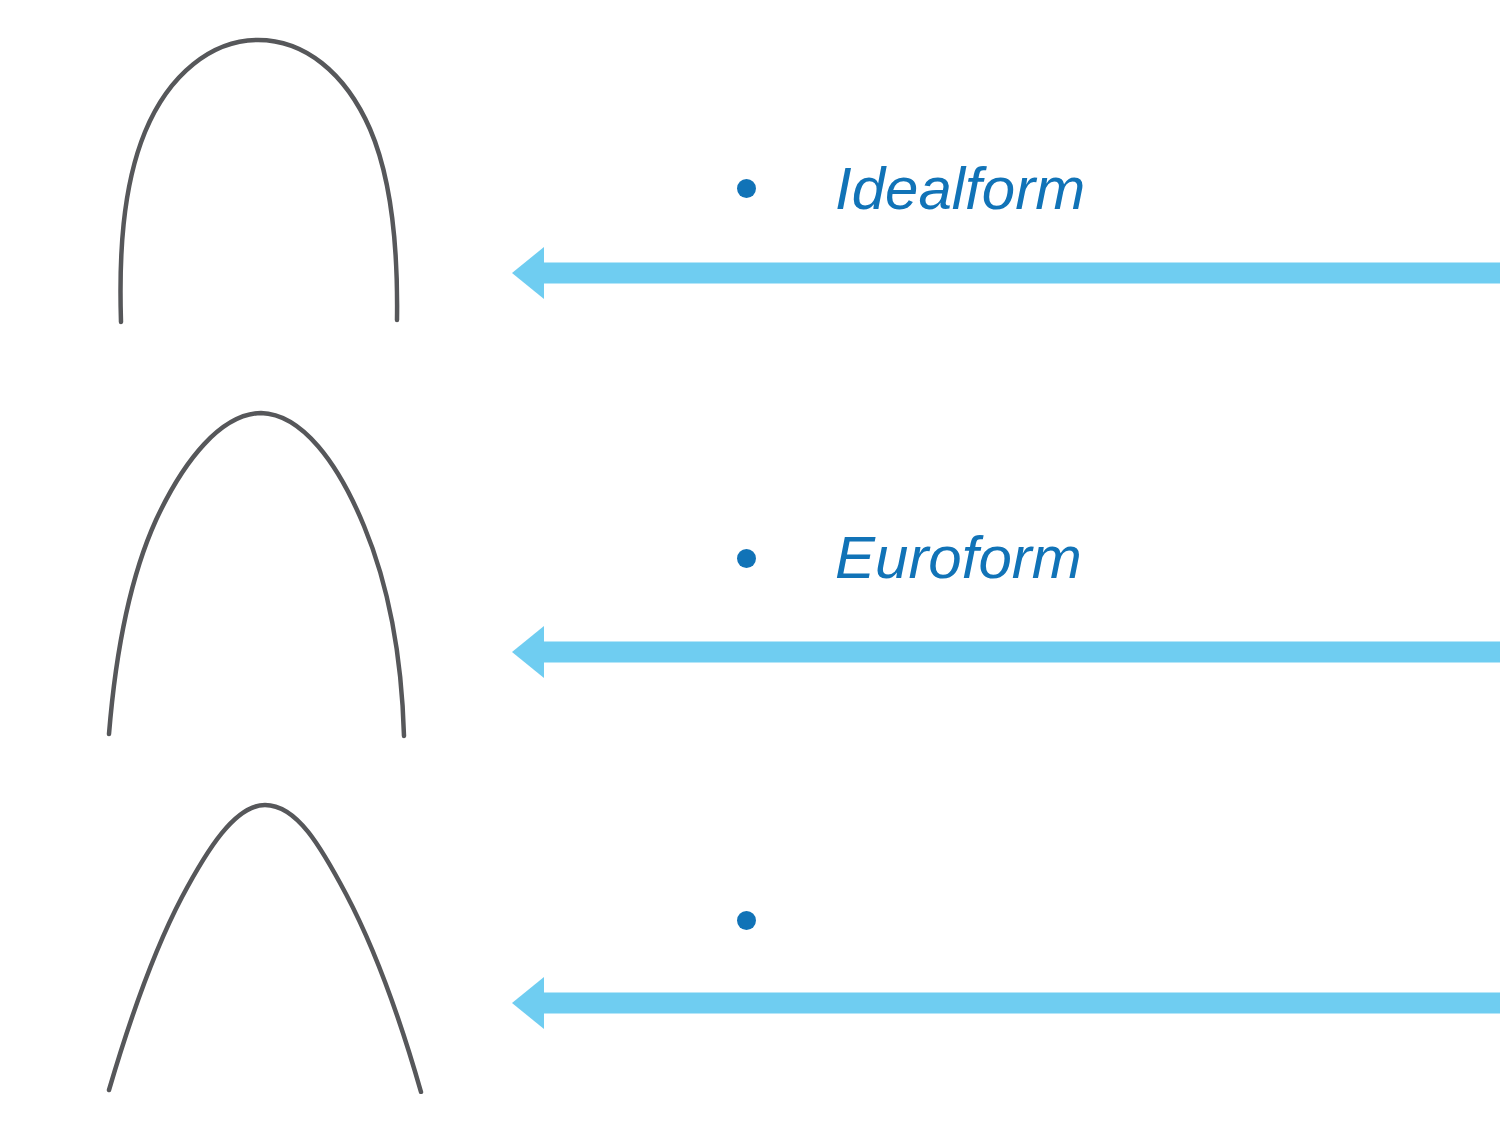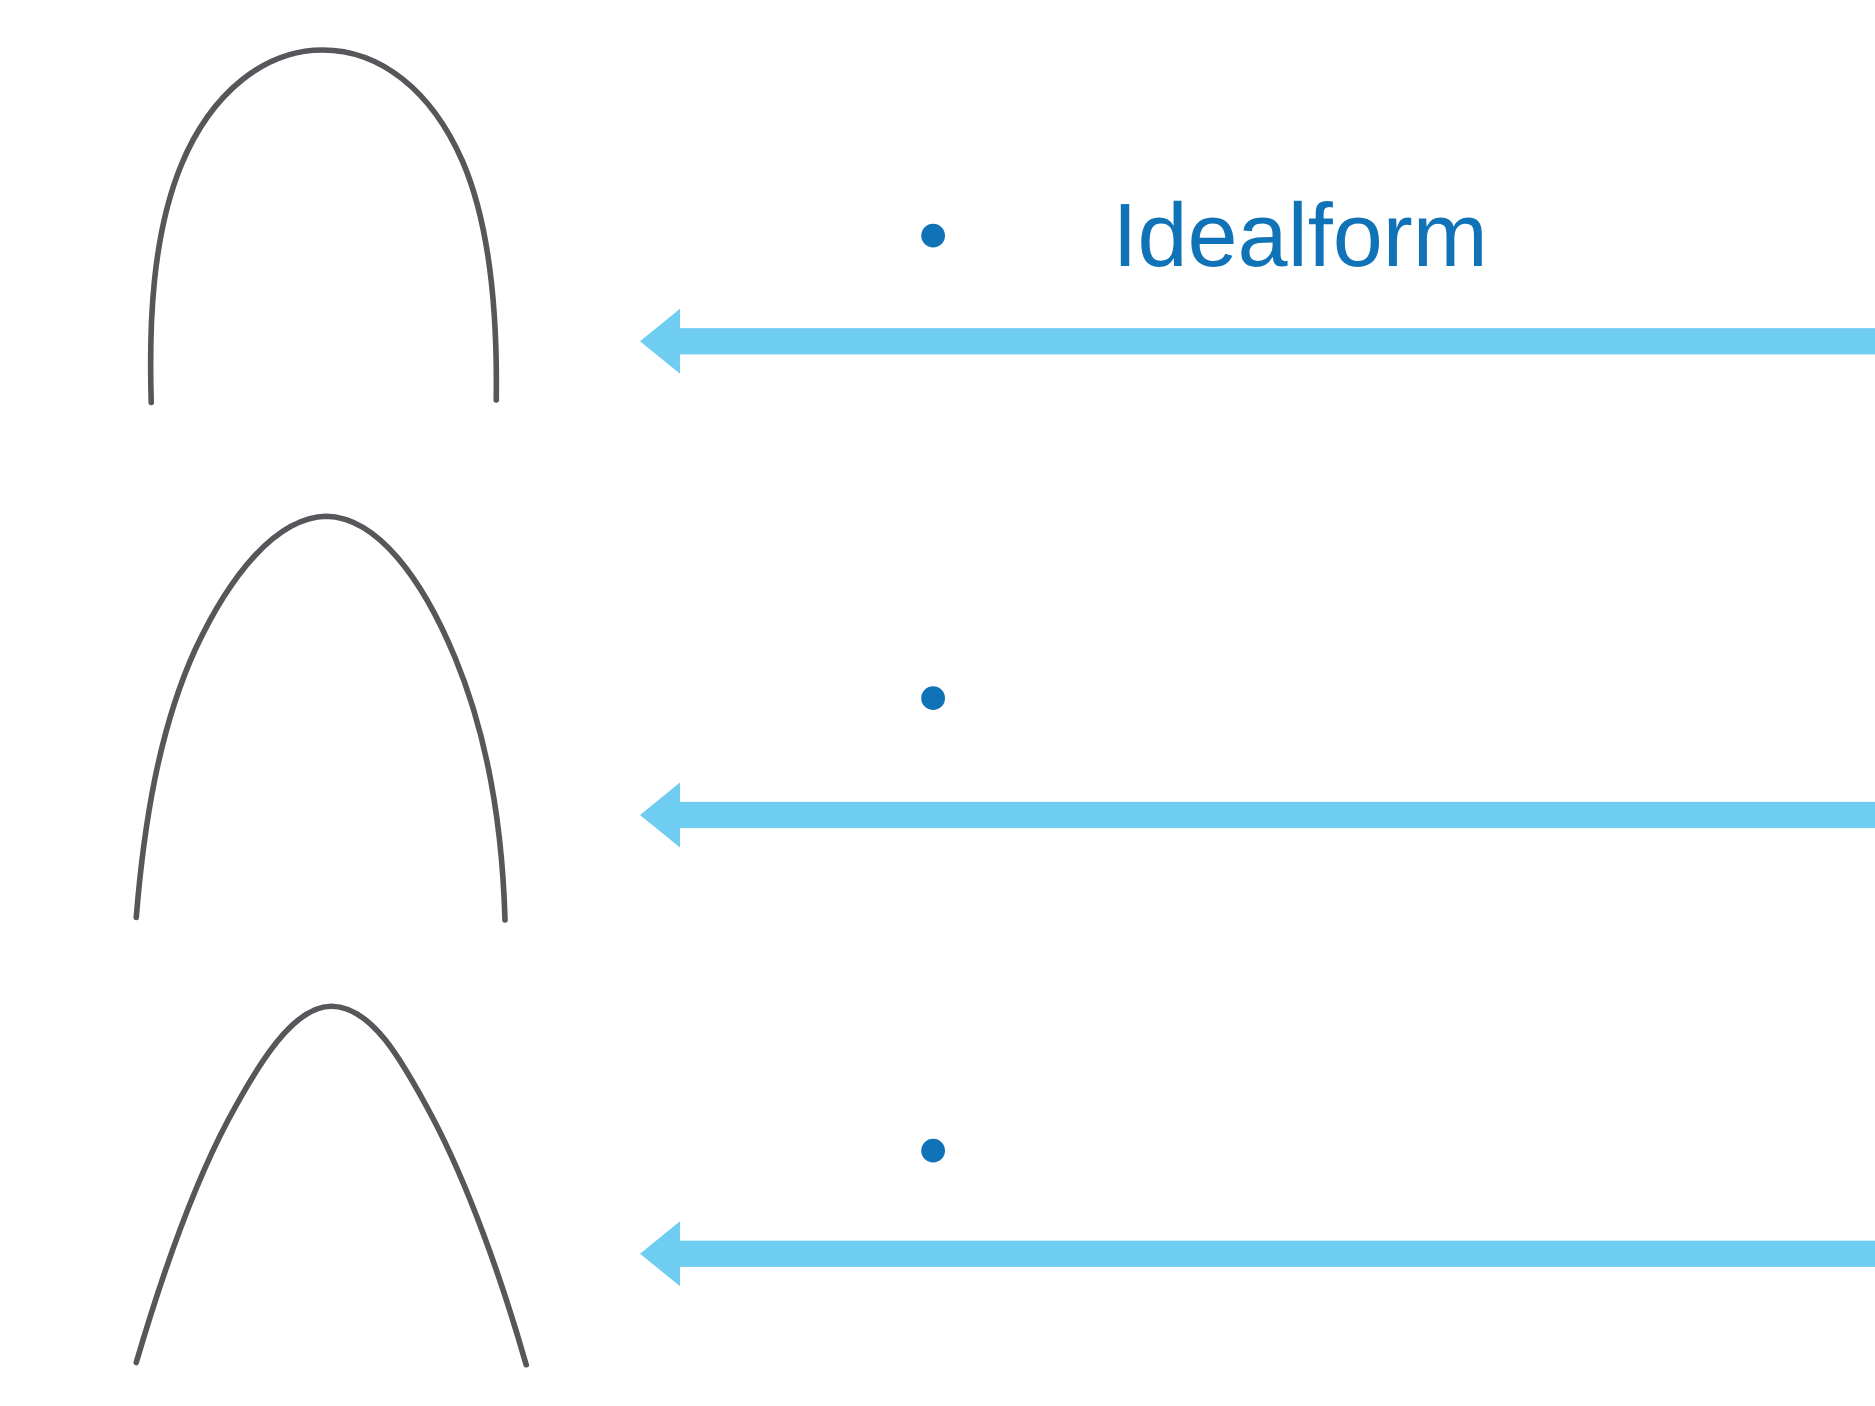--- a/index.html
+++ b/index.html
@@ -31,25 +31,26 @@
     border-radius: 50%;
     background: var(--bullet);
     left: 737px;
   }
   .bullet-1 { top: 179px; }
   .bullet-2 { top: 549px; }
   .bullet-3 { top: 911px; }
 
   .label {
     position: absolute;
-    left: 890px;
-    font-size: 72px;
+    left: 835px;
+    font-size: 60px;
     line-height: 90px;
     color: var(--label-text);
     white-space: nowrap;
+    font-style: italic;
   }
   .label-1 { top: 144px; }
   .label-2 { top: 513px; }
   .label-3 { top: 873px; }
 
   .arrow-svg { position: absolute; left: 512px; display: block; }
   .arrow-1 { top: 244px; }
   .arrow-2 { top: 623px; }
   .arrow-3 { top: 974px; }
 </style>
@@ -65,20 +66,21 @@
   <div class="label label-1">Idealform</div>
   <svg class="arrow-svg arrow-1" width="990" height="58" viewBox="0 0 990 58" aria-hidden="true">
     <polygon points="0,29 32,3 32,55" fill="var(--arrow)"></polygon>
     <rect x="28" y="18.5" width="962" height="21" fill="var(--arrow)"></rect>
   </svg>
 
   <svg class="arch-svg arch-2" width="304" height="332" viewBox="0 0 304 332" aria-hidden="true">
     <path d="M 4 326 C 10 252 22 176 51 112 C 79 52 116 6 156 5 C 197 6 233 55 259 118 C 286 183 297 258 299 328" fill="none" stroke="var(--wire)" stroke-width="4.5" stroke-linecap="round"></path>
   </svg>
   <span class="bullet bullet-2"></span>
+  <div class="label label-2">Euroform</div>
   <svg class="arrow-svg arrow-2" width="990" height="58" viewBox="0 0 990 58" aria-hidden="true">
     <polygon points="0,29 32,3 32,55" fill="var(--arrow)"></polygon>
     <rect x="28" y="18.5" width="962" height="21" fill="var(--arrow)"></rect>
   </svg>
 
   <svg class="arch-svg arch-3" width="320" height="294" viewBox="0 0 320 294" aria-hidden="true">
     <path d="M 4 290 C 24 222 48 152 77 97 C 102 50 130 5 160 5 C 192 5 216 47 241 94 C 269 147 296 222 316 292" fill="none" stroke="var(--wire)" stroke-width="4.5" stroke-linecap="round"></path>
   </svg>
   <span class="bullet bullet-3"></span>
   <svg class="arrow-svg arrow-3" width="990" height="58" viewBox="0 0 990 58" aria-hidden="true">

